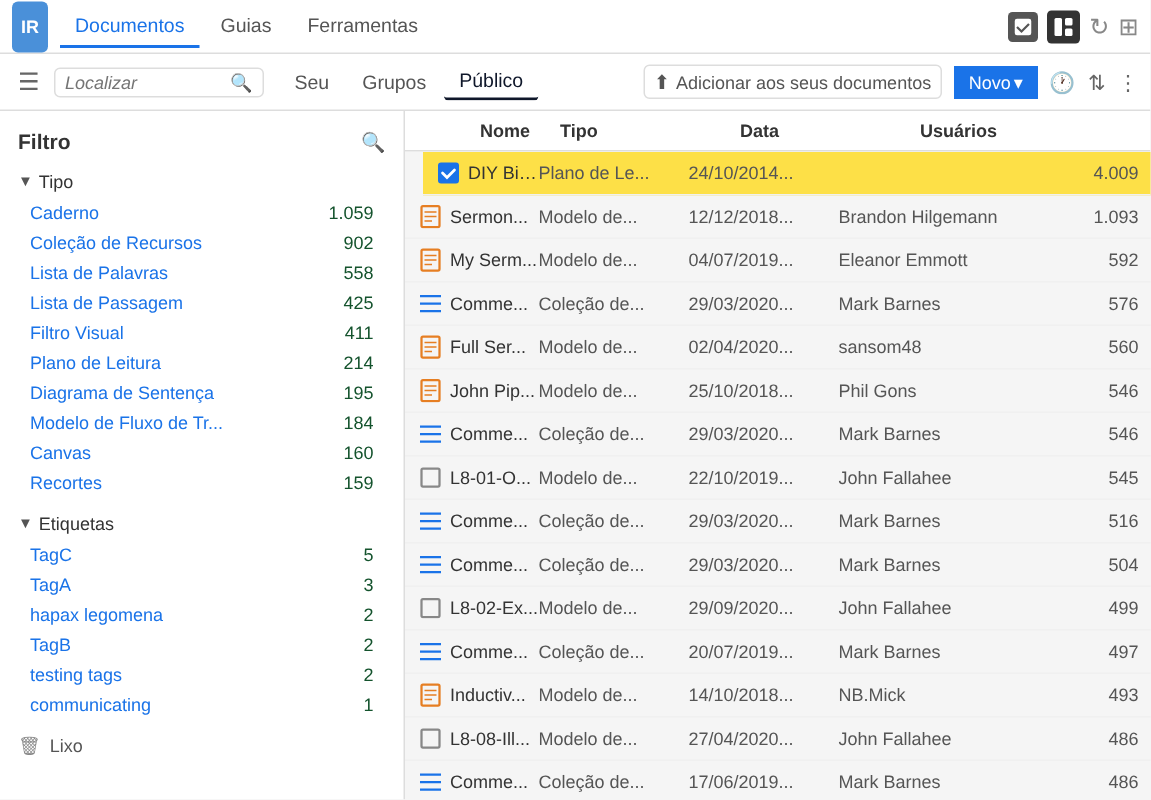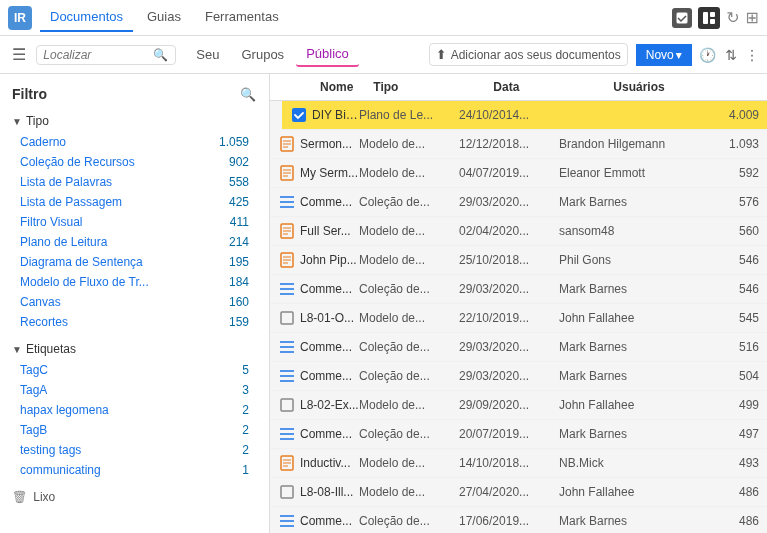--- a/index.html
+++ b/index.html
@@ -14,21 +14,21 @@
       height: 36px;
       padding: 0 8px;
       gap: 4px;
     }
     .nav-logo {
       background: #4a90d9;
       color: white;
       font-weight: bold;
       font-size: 12px;
       width: 24px;
-      height: 24px;
+      height: 34px;
       border-radius: 4px;
       display: flex;
       align-items: center;
       justify-content: center;
       margin-right: 4px;
     }
     .nav-tab {
       padding: 6px 10px;
       font-size: 13px;
       cursor: pointer;
@@ -176,21 +176,21 @@
     }
     .section-title .arrow { font-size: 10px; color: #555; }
     .filter-item {
       display: flex;
       align-items: center;
       justify-content: space-between;
       padding: 3px 20px;
       cursor: pointer;
     }
     .filter-item-label { color: #1a73e8; font-size: 12px; }
-    .filter-item-count { color: #0369a1; font-size: 12px; }
+    .filter-item-count { color: #14532d; font-size: 12px; }
     .more-link {
       padding: 3px 20px;
       color: #1a73e8;
       font-size: 12px;
       cursor: pointer;
     }
     .trash-item {
       display: flex;
       align-items: center;
       gap: 6px;
@@ -281,21 +281,21 @@
 
 <div class="toolbar">
   <span class="toolbar-menu-icon">☰</span>
   <div class="search-box">
     <input type="text" placeholder="Localizar" style="">
     <span class="search-icon">🔍</span>
   </div>
   <div class="tab-group">
     <div class="tab-item">Seu</div>
     <div class="tab-item">Grupos</div>
-    <div class="tab-item active" style="color:#a21caf; border-bottom:2px solid #ec4899;">Público</div>
+    <div class="tab-item active" style="color:#0f172a; border-bottom:2px solid #0f172a;">Público</div>
   </div>
   <div class="toolbar-right">
     <div class="add-btn">
       <span style="font-size:13px;">⬆</span>
       <span>Adicionar aos seus documentos</span>
     </div>
     <div class="novo-btn">
       <span>Novo</span>
       <span>▾</span>
     </div>

